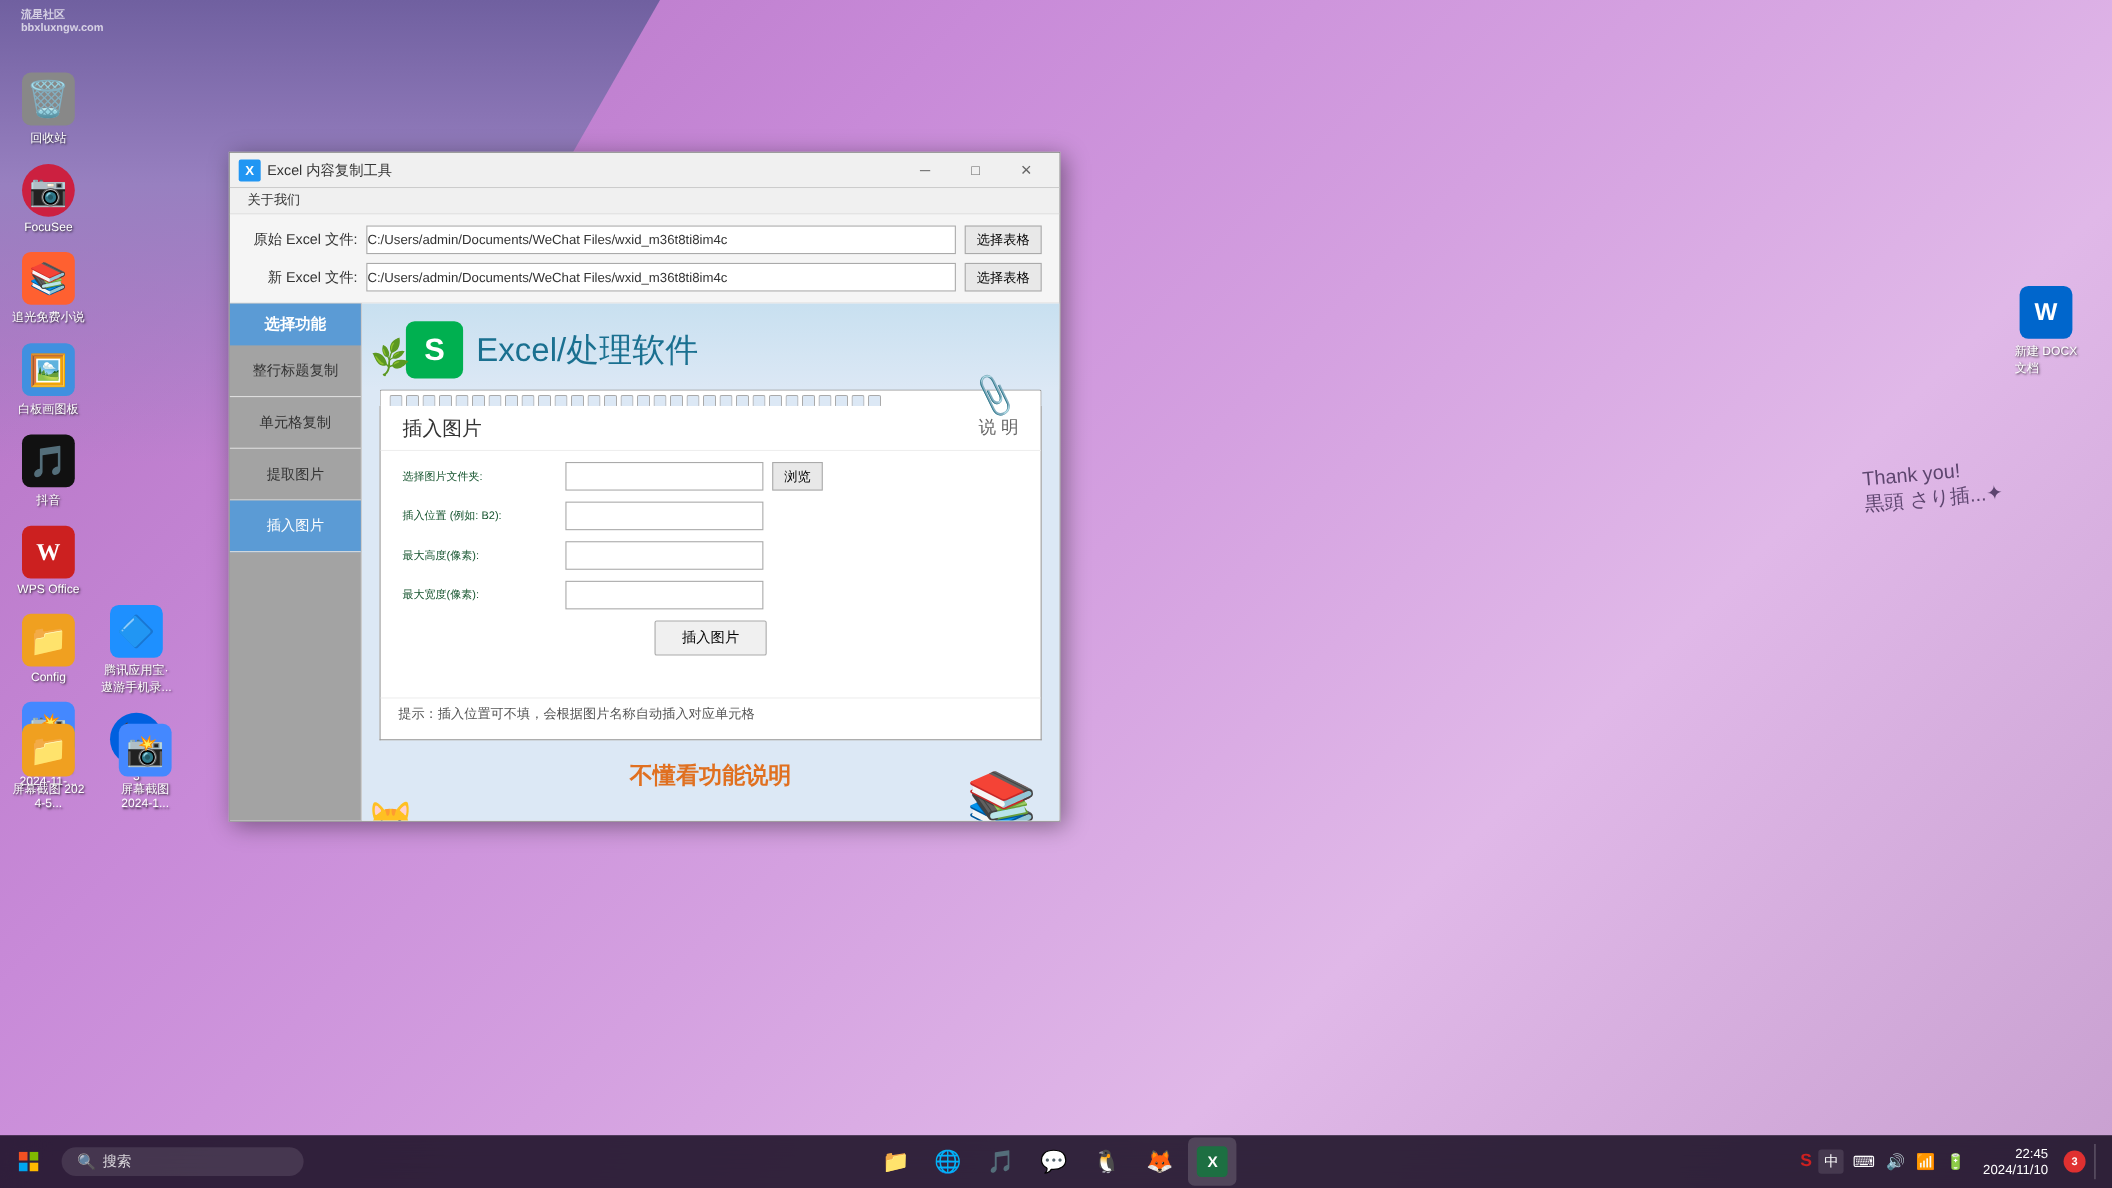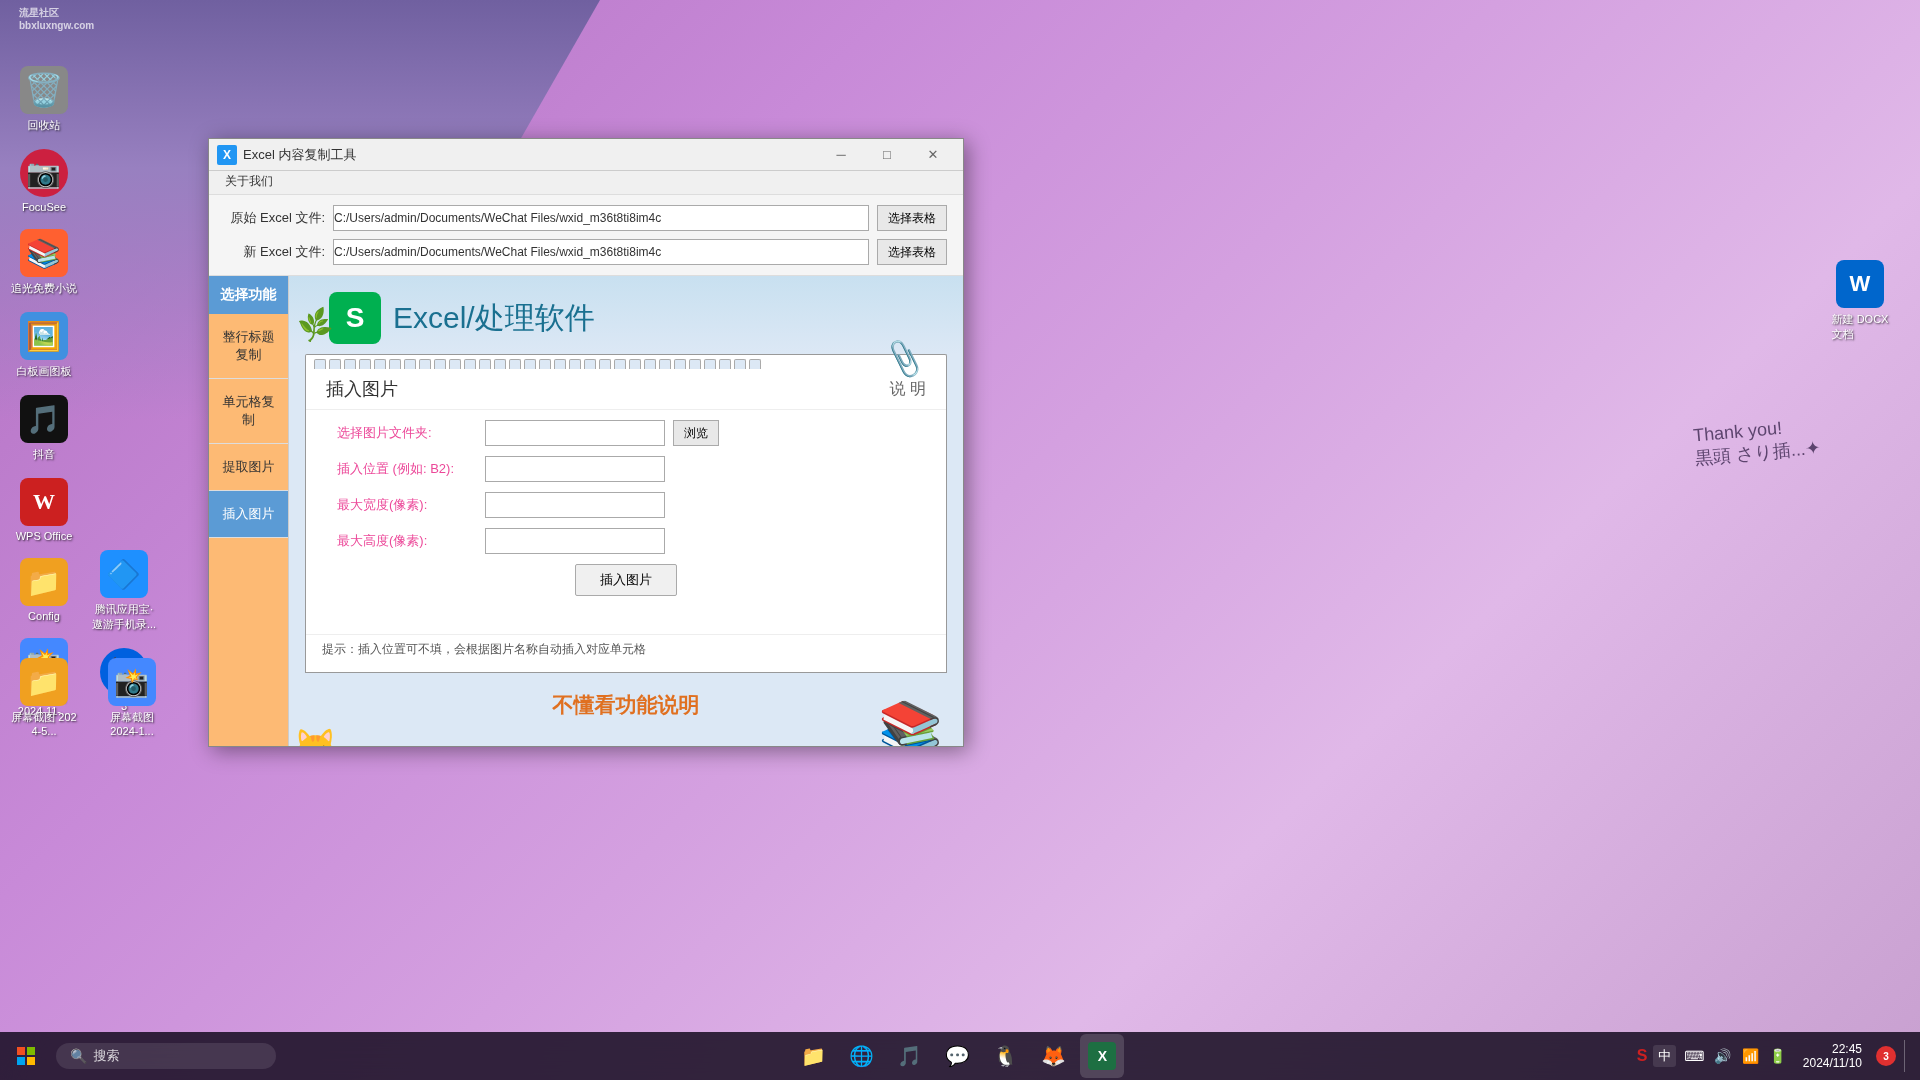--- a/index.html
+++ b/index.html
@@ -266,22 +266,22 @@
     }
 
     
     .main-content {
       display: flex;
       background: #f0f0f0;
     }
 
     
     .sidebar {
-      width: 80px;
-      background: #fdba74;
+      width: 120px;
+      background: #a3a3a3;
       border-right: 1px solid #ccc;
       padding-top: 0;
     }
 
     .sidebar-header {
       background: #5b9bd5;
       color: white;
       text-align: center;
       padding: 10px 4px;
       font-size: 14px;
@@ -359,25 +359,24 @@
     }
 
     .form-row {
       display: flex;
       align-items: center;
       margin-bottom: 10px;
       gap: 8px;
     }
 
     .form-label {
-      font-size: 13px;
-      color: #ec4899;
+      font-size: 10px;
+      color: #14532d;
       width: 140px;
       flex-shrink: 0;
-      margin-left: 11px;
     }
 
     .form-input {
       flex: 1;
       height: 26px;
       border: 1px solid #aaa;
       background: white;
       padding: 0 6px;
       font-size: 12px;
       max-width: 200px;
@@ -670,26 +669,26 @@
               <input class="form-input" type="text" style="flex: 1 1 0%; max-width: 180px;">
               <button class="browse-btn">浏览</button>
             </div>
 
             <div class="form-row">
               <div class="form-label">插入位置 (例如: B2):</div>
               <input class="form-input" type="text" style="flex: 1 1 0%; max-width: 180px;">
             </div>
 
             <div class="form-row">
-              <div class="form-label">最大宽度(像素):</div>
+              <div class="form-label">最大高度(像素):</div>
               <input class="form-input" type="text" style="flex: 1 1 0%; max-width: 180px;">
             </div>
 
             <div class="form-row">
-              <div class="form-label">最大高度(像素):</div>
+              <div class="form-label">最大宽度(像素):</div>
               <input class="form-input" type="text" style="flex: 1 1 0%; max-width: 180px;">
             </div>
 
             <div style="text-align:center; margin: 10px 0 6px;">
               <button class="execute-btn">插入图片</button>
             </div>
           </div>
 
           <div class="tip-text">提示：插入位置可不填，会根据图片名称自动插入对应单元格</div>
         </div>

